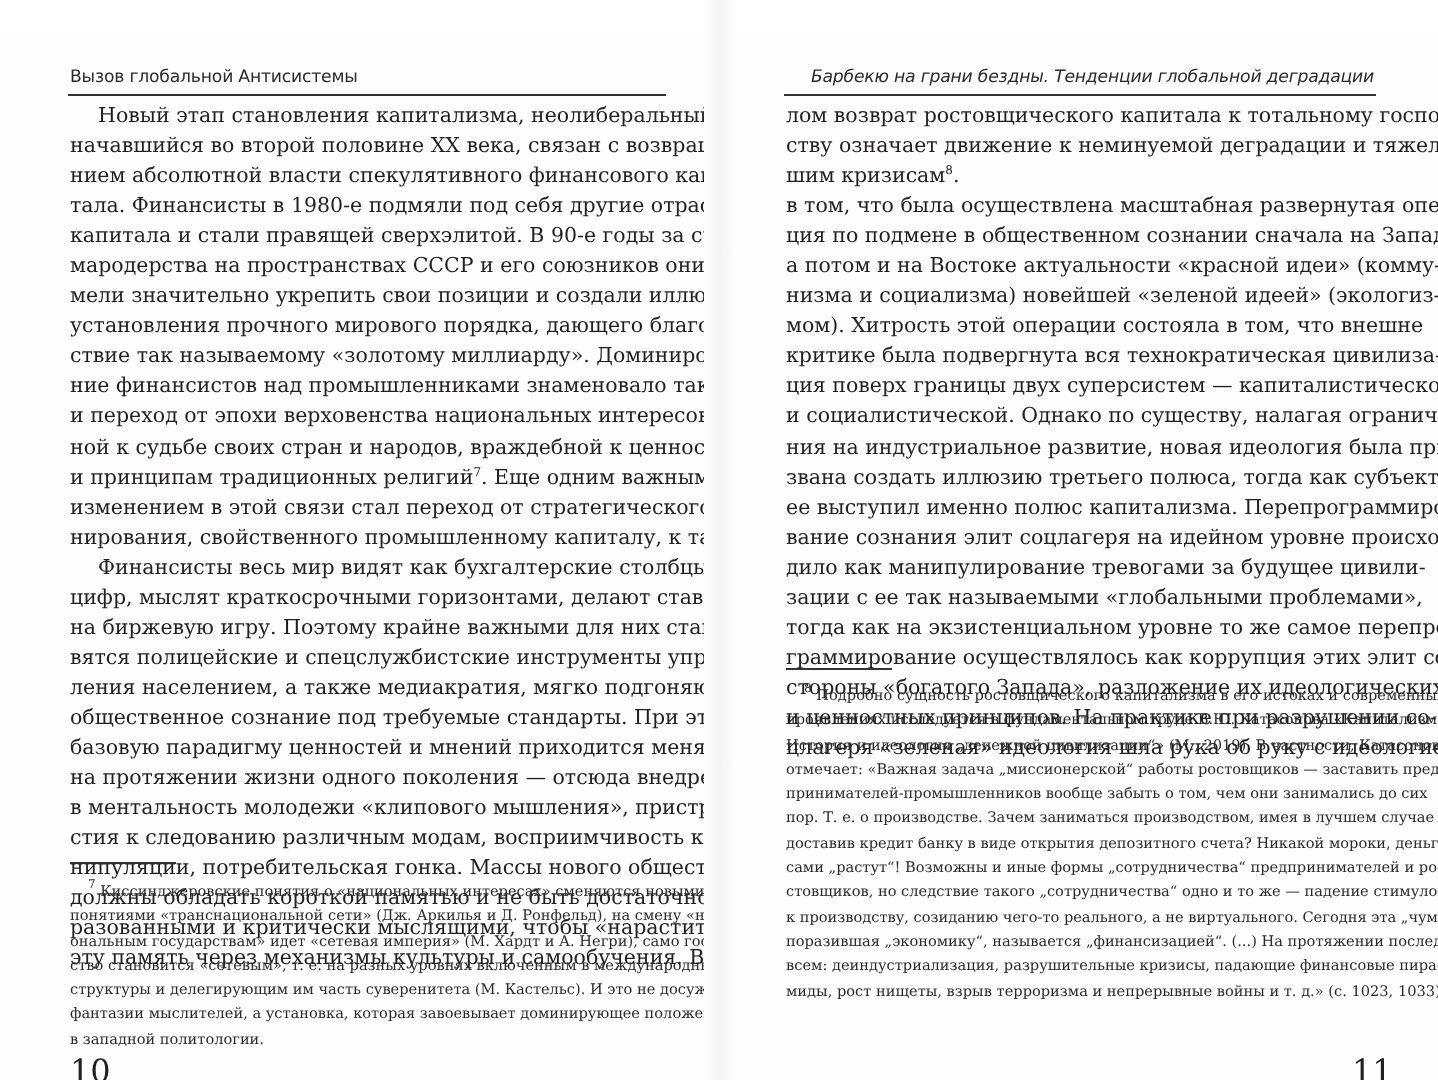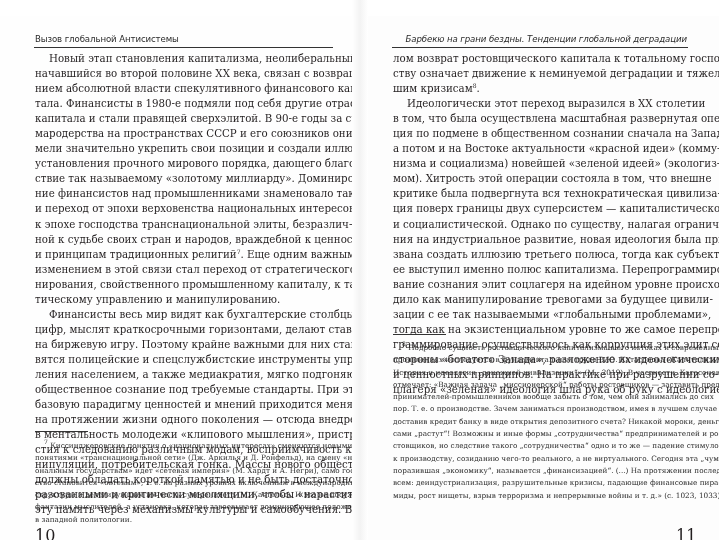--- a/index.html
+++ b/index.html
@@ -45,26 +45,24 @@
     <span class="line">начавшийся во второй половине XX века, связан с возвраще-</span>
     <span class="line">нием абсолютной власти спекулятивного финансового капи-</span>
     <span class="line">тала. Финансисты в 1980-е подмяли под себя другие отрасли</span>
     <span class="line">капитала и стали правящей сверхэлитой. В 90-е годы за счет</span>
     <span class="line">мародерства на пространствах СССР и его союзников они су-</span>
     <span class="line">мели значительно укрепить свои позиции и создали иллюзию</span>
     <span class="line">установления прочного мирового порядка, дающего благоден-</span>
     <span class="line">ствие так называемому «золотому миллиарду». Доминирова-</span>
     <span class="line">ние финансистов над промышленниками знаменовало также</span>
     <span class="line">и переход от эпохи верховенства национальных интересов</span>
-    <span class="line">к эпохе господства транснациональной элиты, безразлич-</span>
     <span class="line">ной к судьбе своих стран и народов, враждебной к ценностям</span>
     <span class="line"><span>и принципам традиционных религий</span><sup>7</sup><span>. Еще одним важным</span></span>
     <span class="line">изменением в этой связи стал переход от стратегического пла-</span>
     <span class="line">нирования, свойственного промышленному капиталу, к так-</span>
-    <span class="line last">тическому управлению и манипулированию.</span>
     <span class="line indent">Финансисты весь мир видят как бухгалтерские столбцы</span>
     <span class="line">цифр, мыслят краткосрочными горизонтами, делают ставку</span>
     <span class="line">на биржевую игру. Поэтому крайне важными для них стано-</span>
     <span class="line">вятся полицейские и спецслужбистские инструменты управ-</span>
     <span class="line">ления населением, а также медиакратия, мягко подгоняющая</span>
     <span class="line">общественное сознание под требуемые стандарты. При этом</span>
     <span class="line">базовую парадигму ценностей и мнений приходится менять</span>
     <span class="line">на протяжении жизни одного поколения — отсюда внедрение</span>
     <span class="line">в ментальность молодежи «клипового мышления», пристра-</span>
     <span class="line">стия к следованию различным модам, восприимчивость к ма-</span>
@@ -86,21 +84,20 @@
   <div class="page-num">10</div>
 </div>
 
 <div class="page right">
   <div class="running-head">Барбекю на грани бездны. Тенденции глобальной деградации</div>
   <div class="head-rule"></div>
   <div class="body-text">
     <span class="line">лом возврат ростовщического капитала к тотальному господ-</span>
     <span class="line">ству означает движение к неминуемой деградации и тяжелей-</span>
     <span class="line last"><span>шим кризисам</span><sup>8</sup><span>.</span></span>
-    <span class="line indent">Идеологически этот переход выразился в XX столетии</span>
     <span class="line">в том, что была осуществлена масштабная развернутая опера-</span>
     <span class="line">ция по подмене в общественном сознании сначала на Западе,</span>
     <span class="line">а потом и на Востоке актуальности «красной идеи» (комму-</span>
     <span class="line">низма и социализма) новейшей «зеленой идеей» (экологиз-</span>
     <span class="line">мом). Хитрость этой операции состояла в том, что внешне</span>
     <span class="line">критике была подвергнута вся технократическая цивилиза-</span>
     <span class="line">ция поверх границы двух суперсистем — капиталистической</span>
     <span class="line">и социалистической. Однако по существу, налагая ограниче-</span>
     <span class="line">ния на индустриальное развитие, новая идеология была при-</span>
     <span class="line">звана создать иллюзию третьего полюса, тогда как субъектом</span>

